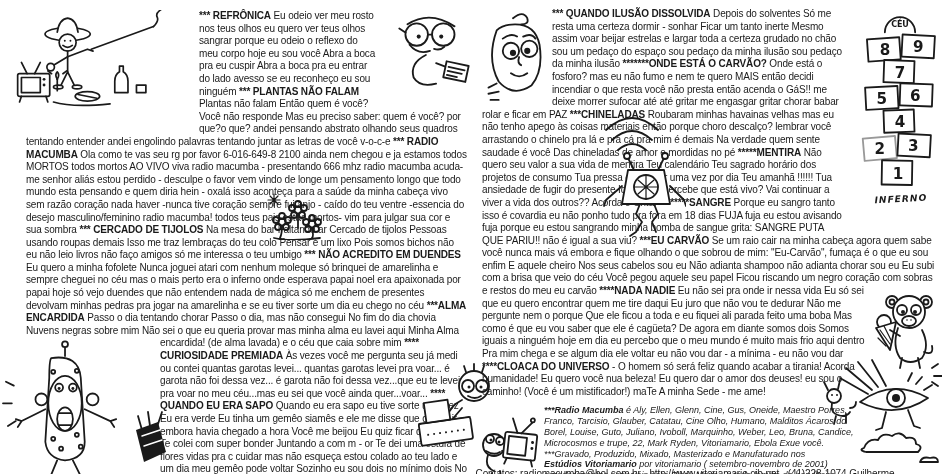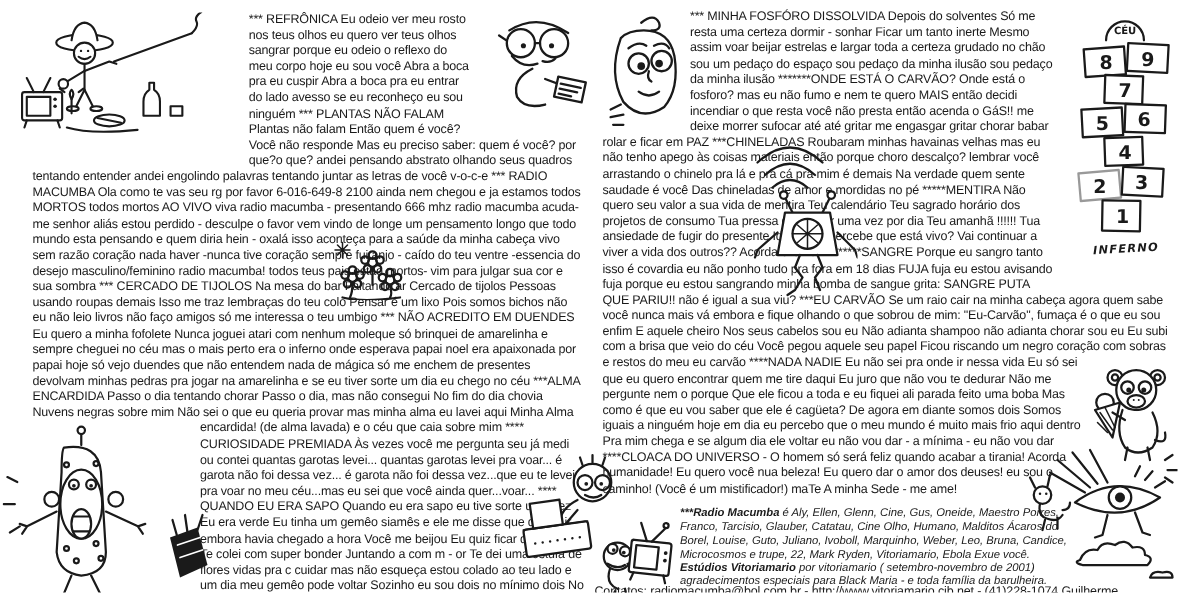--- a/index.html
+++ b/index.html
@@ -4,21 +4,21 @@
 <style>
   html,body{margin:0;padding:0;}
   body{
     width:945px;height:474px;position:relative;overflow:hidden;
     background:#ffffff;color:#1a1a1a;
     font-family:"Liberation Sans", sans-serif;
   }
   .page{position:absolute;font-size:10px;line-height:12.6px;letter-spacing:-0.15px;text-align:left;}
   #left-page{left:26px;top:10px;width:441px;}
   #right-page{left:482px;top:8px;width:458px;}
-  .sec b{font-weight:normal;}
+  .sec b{font-weight:bold;}
   .fl-l{float:left;}
   .fl-r{float:right;}
   .dd svg{display:block;}
   .dd path,.dd circle,.dd ellipse,.dd rect,.dd line{stroke:#1a1a1a;stroke-width:1.8;fill:none;stroke-linecap:round;stroke-linejoin:round;}
   .dd .fw{fill:#ffffff;}
   .dd .fb{fill:#1a1a1a;stroke:none;}
   .dd .dot{fill:#1a1a1a;stroke:none;}
   .dd text{stroke:none;fill:#1a1a1a;font-family:"DejaVu Sans", sans-serif;font-weight:bold;}
   .abs{position:absolute;}
   #credits{position:relative;margin:7px 0 0 62px;width:322px;font-style:italic;font-size:9px;line-height:10.8px;letter-spacing:0;}
@@ -240,21 +240,21 @@
       <text x="27" y="95" font-size="15" text-anchor="middle">5</text>
       <text x="60" y="92" font-size="15" text-anchor="middle">6</text>
       <text x="45" y="118" font-size="15" text-anchor="middle">4</text>
       <text x="25" y="145" font-size="15" text-anchor="middle" class="light">2</text>
       <text x="58" y="142" font-size="15" text-anchor="middle">3</text>
       <text x="43" y="169" font-size="15" text-anchor="middle">1</text>
       <text x="46" y="192" font-size="9" text-anchor="middle" letter-spacing="1" transform="rotate(-3 46 192)" style="font-style:italic">INFERNO</text>
     </svg>
   </span>
 
-  <span class="sec"><b>*** MINHA FOSFÓRO DISSOLVIDA</b> <span>Depois do solventes Só me resta uma certeza dormir - sonhar Ficar um tanto inerte Mesmo assim voar beijar estrelas e largar toda a certeza grudado no chão sou um pedaço do espaço sou pedaço da minha ilusão sou pedaço da minha ilusão</span> </span>
+  <span class="sec"><b>*** QUANDO ILUSÃO DISSOLVIDA</b> <span>Depois do solventes Só me resta uma certeza dormir - sonhar Ficar um tanto inerte Mesmo assim voar beijar estrelas e largar toda a certeza grudado no chão sou um pedaço do espaço sou pedaço da minha ilusão sou pedaço da minha ilusão</span> </span>
   <span class="sec"><b>*******ONDE ESTÁ O CARVÃO?</b> <span>Onde está o fosforo? mas eu não fumo e nem te quero MAIS então decidi incendiar o que resta você não presta então acenda o GáS!! me deixe morrer sufocar até até gritar me engasgar gritar chorar babar rolar e ficar em PAZ</span> </span>
   <span class="sec"><b>***CHINELADAS</b> <span>Roubaram minhas havainas velhas mas eu não tenho apego às coisas materiais então porque choro descalço? lembrar você arrastando o chinelo pra lá e pra cá pra mim é demais Na verdade quem sente saudade é você Das chineladas de amor e mordidas no pé</span> </span>
   <span class="sec"><b>*****MENTIRA</b> <span>Não quero seu valor a sua vida de mentira Teu calendário Teu sagrado horário dos projetos de consumo Tua pressa de morrer uma vez por dia Teu amanhã !!!!!! Tua ansiedade de fugir do presente Idiota não percebe que está vivo? Vai continuar a viver a vida dos outros?? Acorda e Grita!</span> </span>
   <span class="sec"><b>********SANGRE</b> <span>Porque eu sangro tanto isso é covardia eu não ponho tudo pra fora em 18 dias FUJA fuja eu estou avisando fuja porque eu estou sangrando minha bomba de sangue grita: SANGRE PUTA QUE PARIU!! não é igual a sua viu?</span> </span>
   <span class="sec"><b>***EU CARVÃO</b> <span>Se um raio cair na minha cabeça agora quem sabe você nunca mais vá embora e fique olhando o que sobrou de mim: "Eu-Carvão", fumaça é o que eu sou enfim E aquele cheiro Nos seus cabelos sou eu Não adianta shampoo não adianta chorar sou eu Eu subi com a brisa que veio do céu Você pegou aquele seu papel Ficou riscando um negro coração com sobras e restos do meu eu carvão</span> </span>
 
   <span class="fl-r dd" style="width:70px;height:92px;margin-left:4px;">
     <svg width="70" height="92" viewBox="0 0 70 90">
       <circle cx="22" cy="16" r="6" class="fw"></circle>
         <circle cx="56" cy="16" r="6" class="fw"></circle>
@@ -297,20 +297,21 @@
           <circle cx="54" cy="30" r="1.5" class="dot"></circle>
             <circle cx="54" cy="36" r="1.5" class="dot"></circle>
           <path d="M30,48 l-2,6 M54,48 l2,6"></path>
         </g>
       </svg>
     </span>
     <div><span class="cb">***Radio Macumba</span><span> é Aly, Ellen, Glenn, Cine, Gus, Oneide, Maestro Porres,</span></div>
     <div><span class="cb"></span><span>Franco, Tarcisio, Glauber, Catatau, Cine Olho, Humano, Malditos Ácaros do</span></div>
     <div><span class="cb"></span><span>Borel, Louise, Guto, Juliano, Ivoboll, Marquinho, Weber, Leo, Bruna, Candice,</span></div>
     <div><span class="cb"></span><span>Microcosmos e trupe, 22, Mark Ryden, Vitoriamario, Ebola Exue você.</span></div>
+    <div><span class="cb"></span><span>***Gravado, Produzido, Mixado, Masterizado e Manufaturado nos</span></div>
     <div><span class="cb">Estúdios Vitoriamario</span><span> por vitoriamario ( setembro-novembro de 2001)</span></div>
     <div><span class="cb"></span><span>agradecimentos especiais para Black Maria - e toda família da barulheira.</span></div>
 
   </div>
 </div>
 
 <span class="abs dd" style="left:598px;top:116px;">
   <svg width="88" height="142" viewBox="0 0 88 142">
     <path d="M20,34 q14,-12 28,0 M14,24 q20,-18 40,0 M8,14 q26,-24 52,0"></path>
     <path d="M36,54 L30,42"></path>

